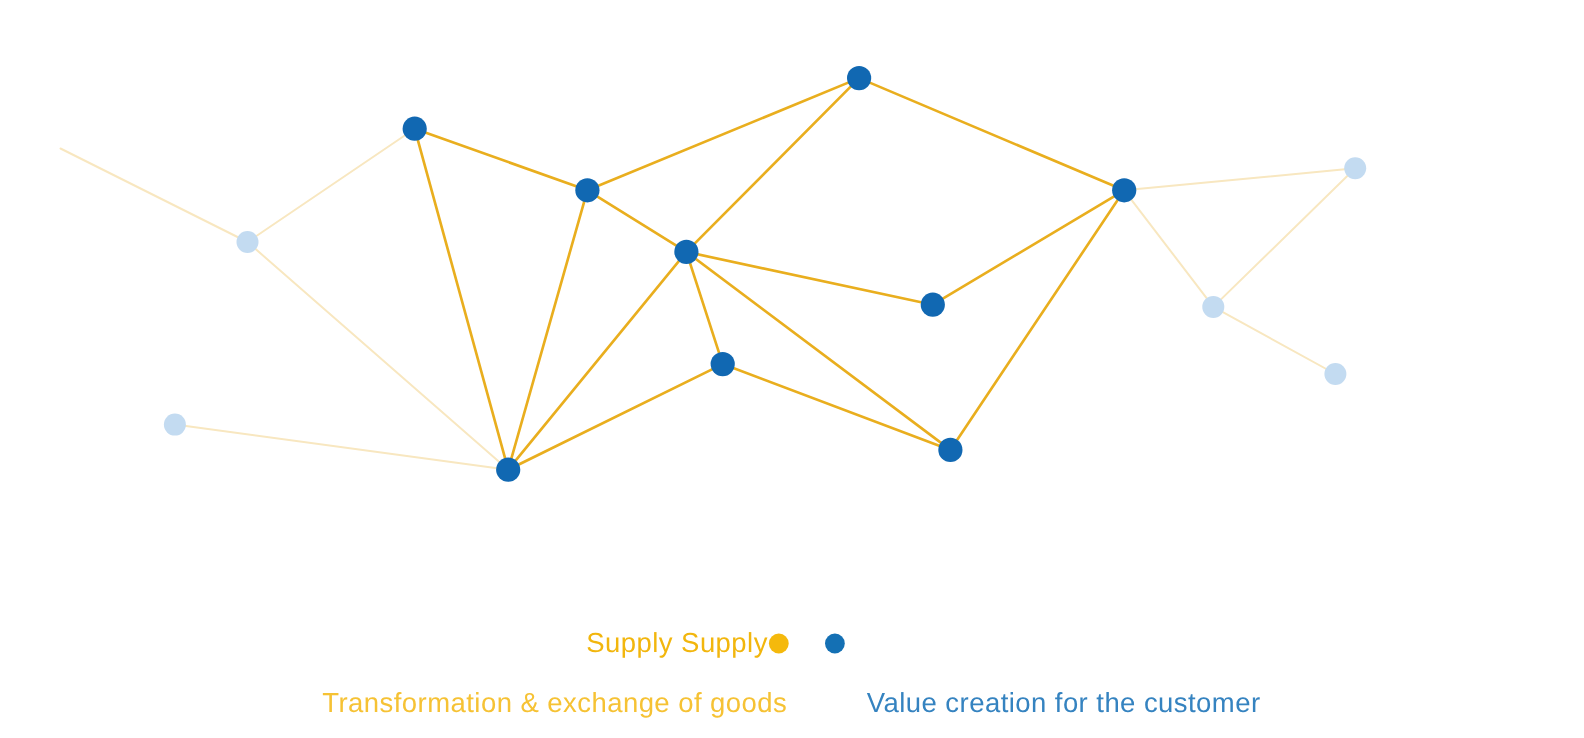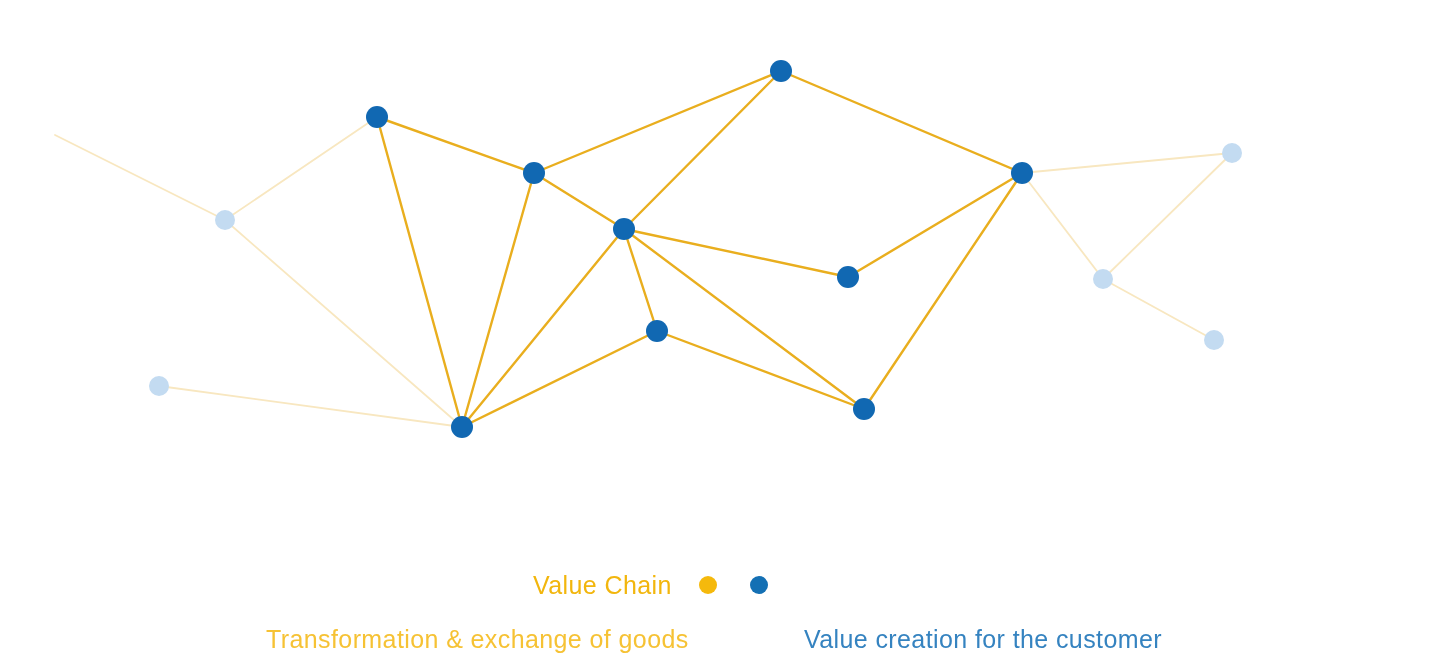--- a/index.html
+++ b/index.html
@@ -23,22 +23,22 @@
   .legend-dot {
     position: absolute;
     width: 18px; height: 18px;
     border-radius: 50%;
   }
   
   #legend-supply { left: 533px; top: 571px; }
   #legend-dot-supply { left: 699px; top: 576px; }
   #legend-dot-value { left: 750px; top: 576px; }
   #legend-value { left: 788px; top: 571px; }
-  #caption-supply { left: 266px; top: 625px; text-align: center; }
-  #caption-value { left: 788px; top: 625px; margin-left: 16px; }
+  #caption-supply { left: 293px; top: 625px; text-align: center; }
+  #caption-value { left: 788px; top: 625px; }
 </style>
 </head>
 <body>
 
 <div class="stage">
 
   <svg class="net" viewBox="0 0 1440 671" xmlns="http://www.w3.org/2000/svg">
       <line x1="55" y1="135" x2="225" y2="220" stroke="#f8e7c0" stroke-width="1.8" stroke-linecap="round"></line>
       <line x1="225" y1="220" x2="377" y2="117" stroke="#f8e7c0" stroke-width="1.8" stroke-linecap="round"></line>
       <line x1="225" y1="220" x2="462" y2="427" stroke="#f8e7c0" stroke-width="1.8" stroke-linecap="round"></line>
@@ -71,21 +71,21 @@
       <circle cx="377" cy="117" r="11" fill="#1168b2"></circle>
       <circle cx="534" cy="173" r="11" fill="#1168b2"></circle>
       <circle cx="624" cy="229" r="11" fill="#1168b2"></circle>
       <circle cx="1022" cy="173" r="11" fill="#1168b2"></circle>
       <circle cx="848" cy="277" r="11" fill="#1168b2"></circle>
       <circle cx="657" cy="331" r="11" fill="#1168b2"></circle>
       <circle cx="462" cy="427" r="11" fill="#1168b2"></circle>
       <circle cx="864" cy="409" r="11" fill="#1168b2"></circle>
     </svg>
 
-  <span class="legend-label" id="legend-supply" style="color: rgb(242, 182, 13);">Value Chain</span>
+  <span class="legend-label" id="legend-supply" style="color: rgb(242, 182, 13);">Supply Supply</span>
 
   <span class="legend-dot" id="legend-dot-supply" style="background: rgb(245, 185, 12);"></span>
 
   <span class="legend-dot" id="legend-dot-value" style="background: rgb(20, 112, 180);"></span>
 
 
   <span class="caption" id="caption-supply" style="color: rgb(246, 194, 52);">Transformation &amp; exchange of goods</span>
 
   <span class="caption" id="caption-value" style="color: rgb(53, 131, 192);">Value creation for the customer</span>
 

